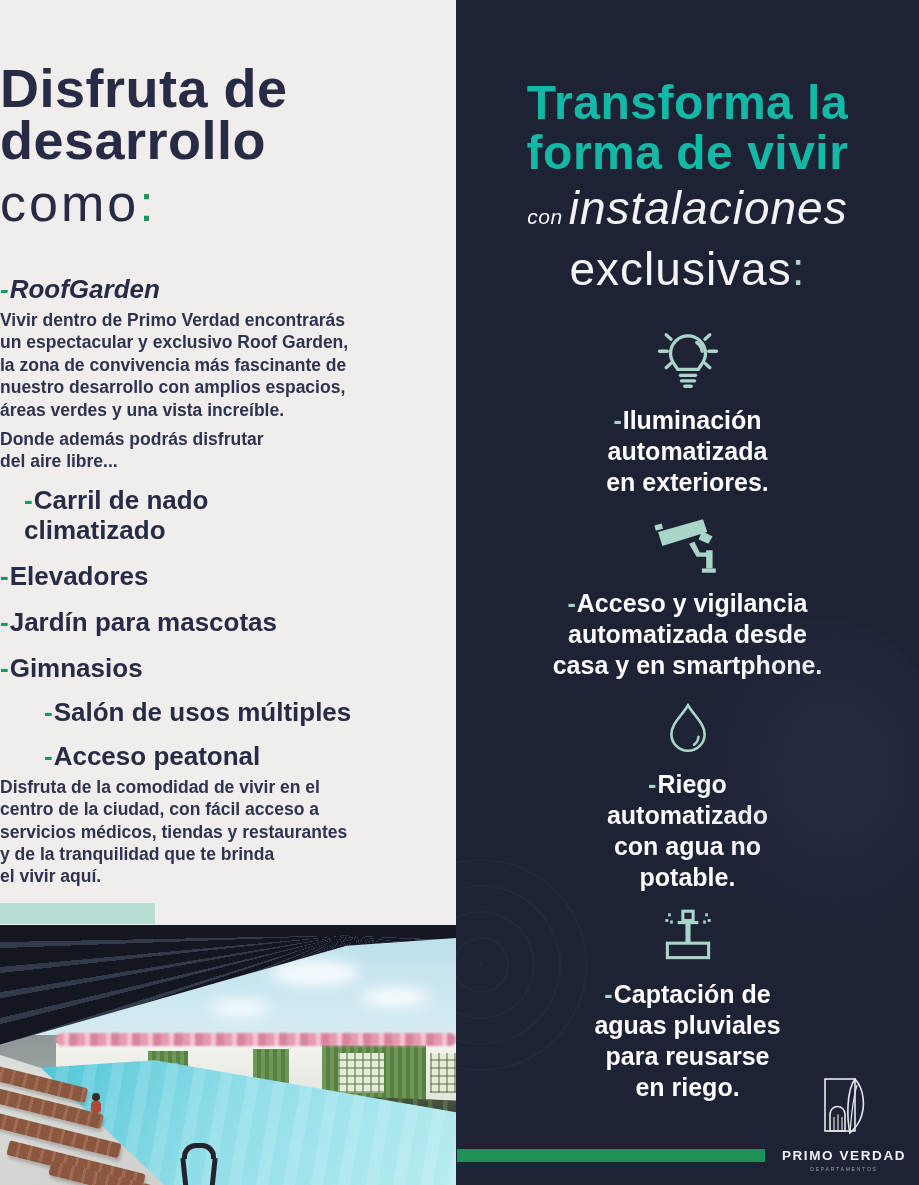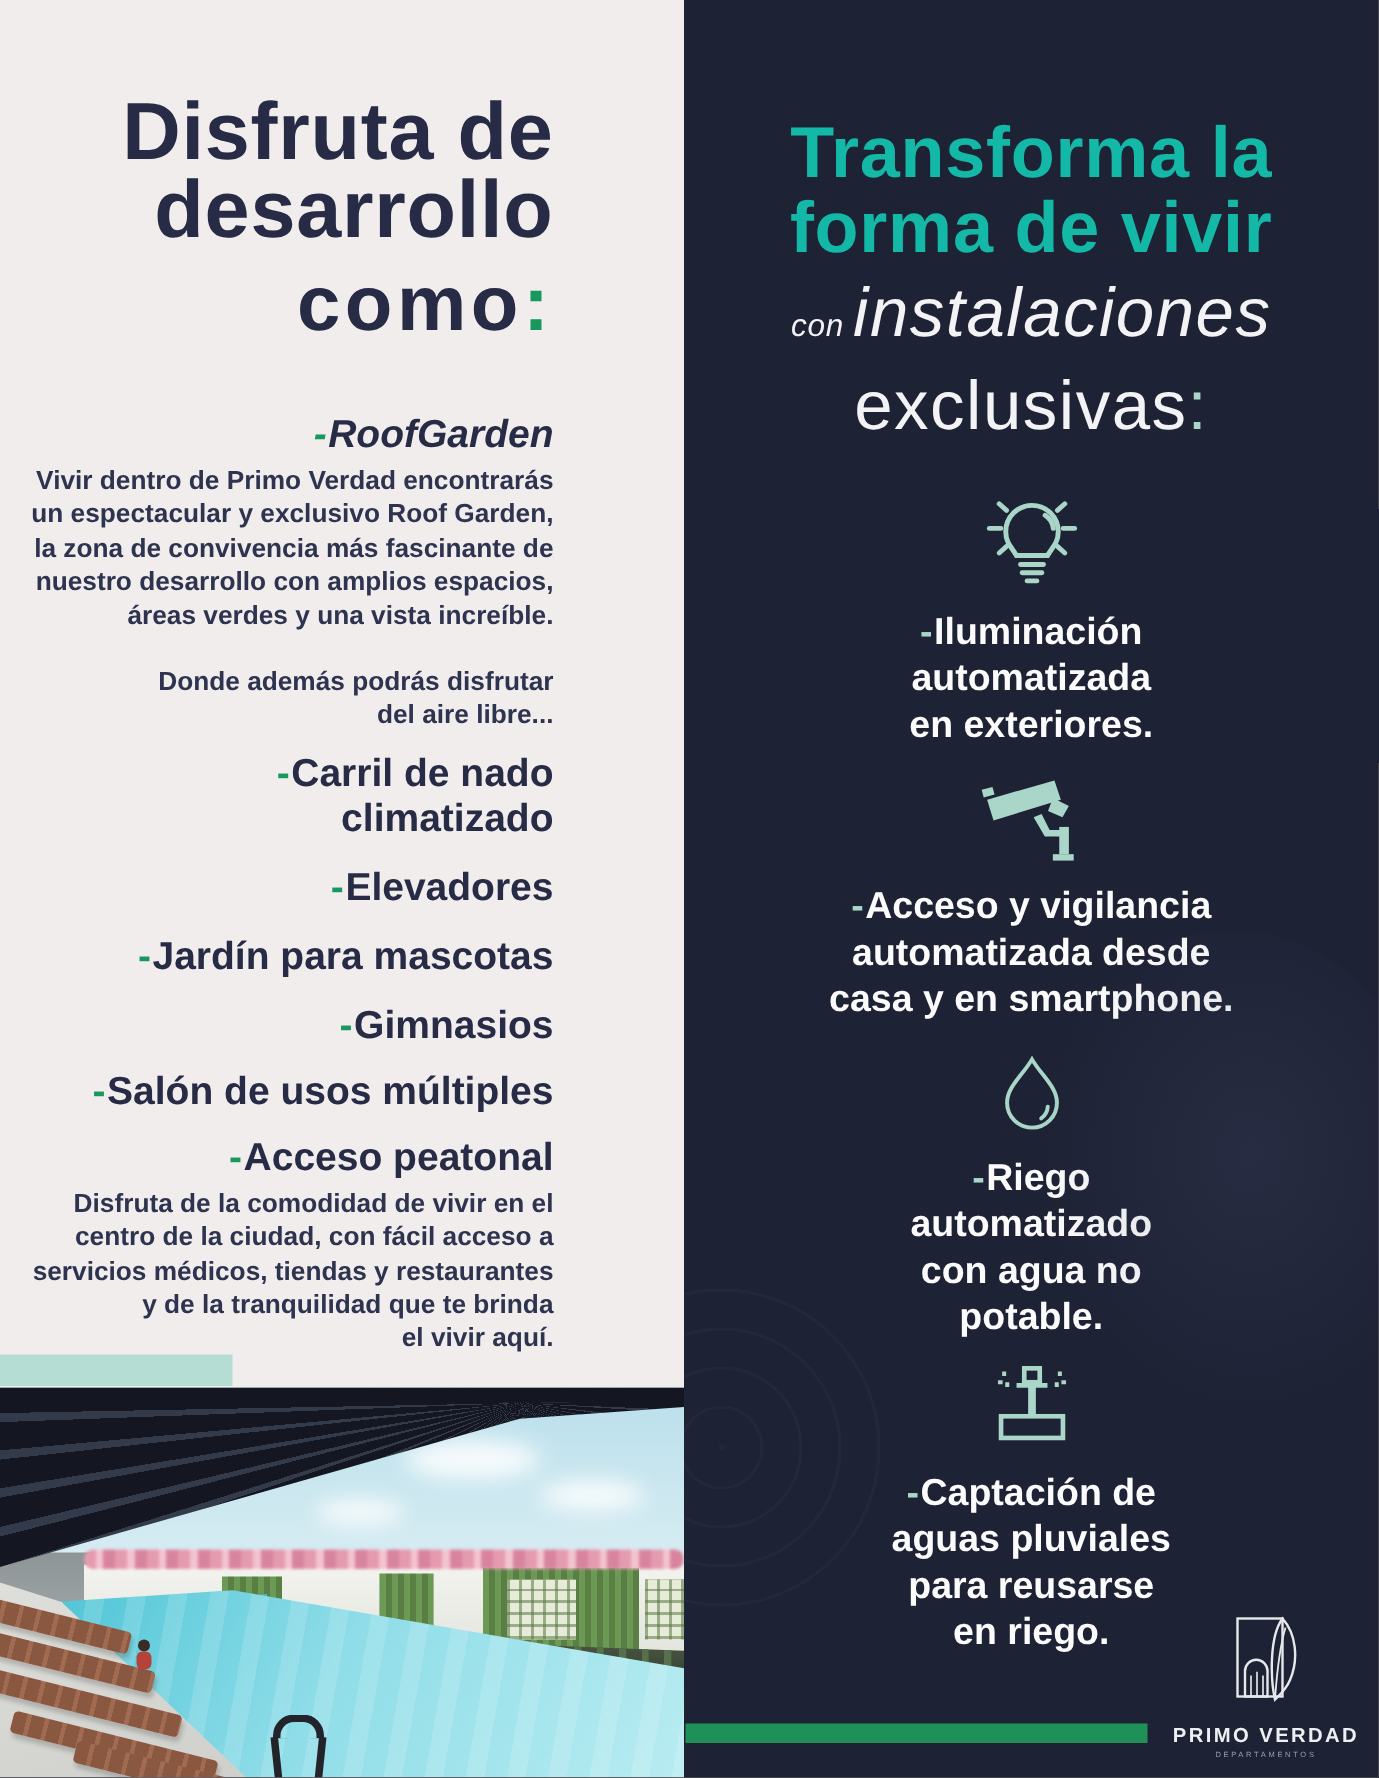--- a/index.html
+++ b/index.html
@@ -5,34 +5,34 @@
   * { margin:0; padding:0; box-sizing:border-box; }
   html,body { background:#0c0e16; }
   .page {
     position:relative; width:919px; height:1185px; overflow:hidden;
     font-family:"Liberation Sans", sans-serif; background:#f1edec;
   }
 
   
   .col-left {
     position:absolute; left:0; top:0; width:369px; height:925px;
-    background:#f1edec; text-align:right; color:#272b45; padding-top:62px;
+    background:#f1edec; text-align:left; color:#272b45; padding-top:62px;
   }
   .l-title { font-size:54px; line-height:52px; font-weight:800; letter-spacing:0.5px; color:#272b45; }
-  .l-como  { font-size:52px; line-height:54px; font-weight:700; letter-spacing:3px; margin-top:10px; color:#272b45; }
+  .l-como  { font-size:52px; line-height:54px; font-weight:400; letter-spacing:3px; margin-top:10px; color:#272b45; }
   .accent-green { color:#18985e; }
   .accent-mint  { color:#a9d6c8; }
   .l-label { font-size:26px; line-height:30px; font-weight:800; color:#272b45; }
   .l-label .lbl { white-space:pre-line; }
   .dash-g { color:#18985e; font-weight:800; margin-right:1px; }
   .l-para {
     font-size:17.5px; line-height:22.4px; font-weight:600; color:#2e3350;
     white-space:pre-line; margin-top:5px;
   }
-  .mt32{margin-top:44px;font-style:italic;} .mt16{margin-top:16px;} .mt14{margin-top:14px;padding-left:44px;} .mt12{margin-top:12px;margin-left:24px;} .mt7{margin-top:22px;}
+  .mt32{margin-top:44px;font-style:italic;} .mt16{margin-top:16px;} .mt14{margin-top:14px;padding-left:44px;} .mt12{margin-top:12px;margin-left:24px;} .mt7{margin-top:7px;}
 
   .mint-bar { position:absolute; left:0; top:903px; width:155px; height:21px; background:#b5ddd3; z-index:5; }
 
   
   .col-right {
     position:absolute; left:456px; top:0; width:463px; height:1185px;
     background:#1e2235; text-align:center; color:#fafafa; padding-top:78px;
   }
   .r-title { font-size:48px; line-height:50px; font-weight:800; letter-spacing:0.5px; color:#14b8a6; }
   .r-sub   { font-size:46px; line-height:52px; font-weight:400; letter-spacing:1px; color:#f3f3f5; margin-top:4px;font-style:italic; }

